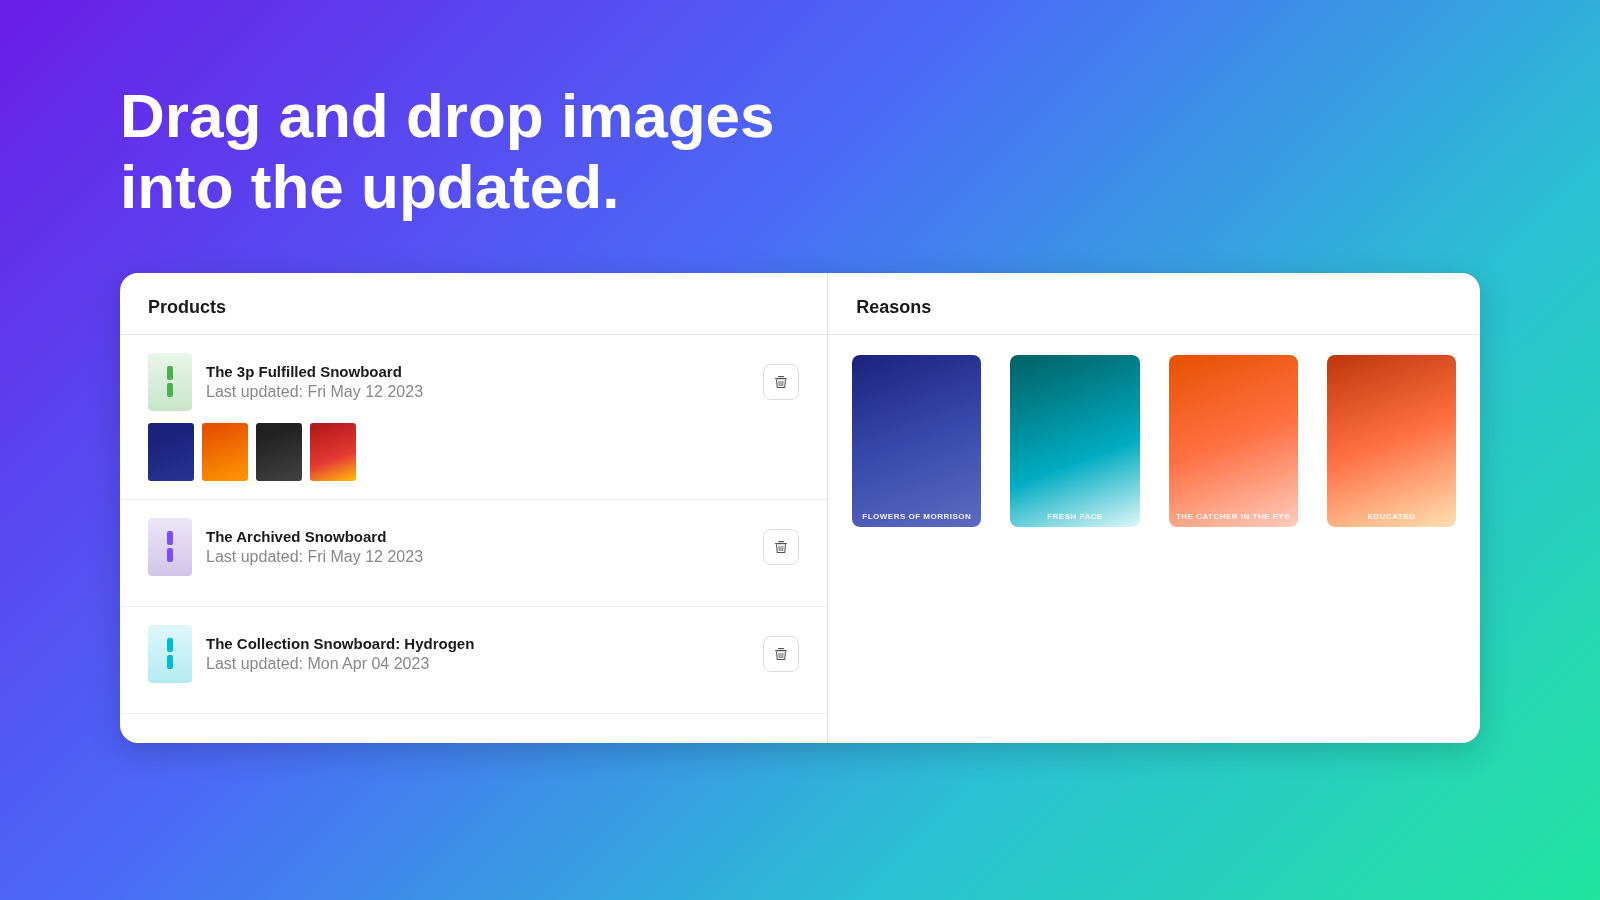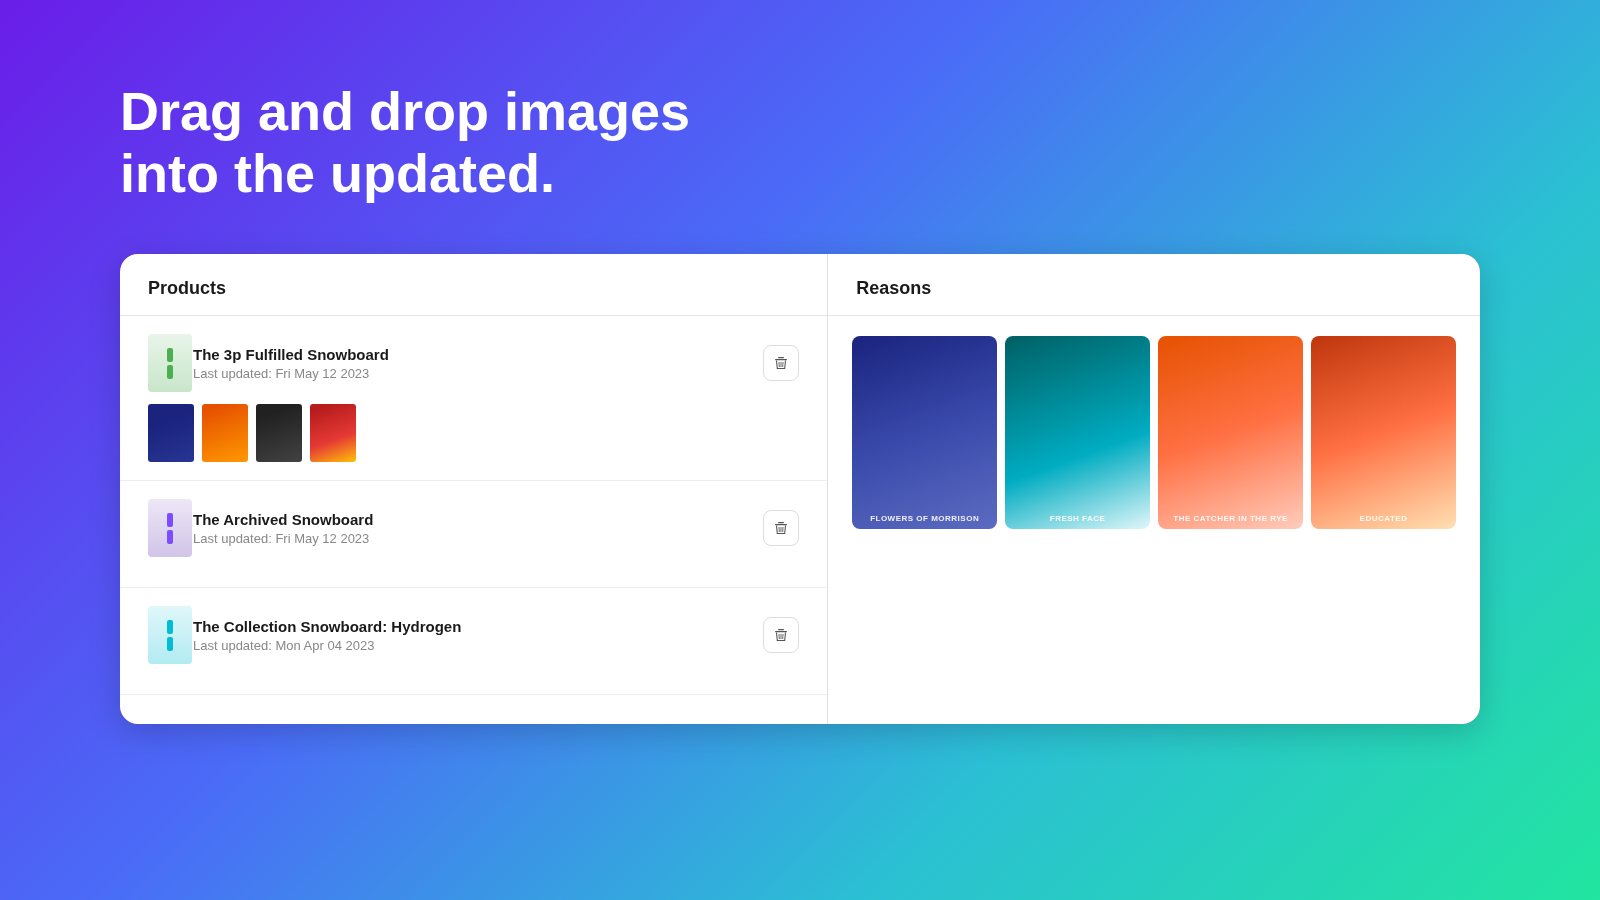--- a/index.html
+++ b/index.html
@@ -10,21 +10,21 @@
       font-family: -apple-system, BlinkMacSystemFont, 'Segoe UI', sans-serif;
       background: linear-gradient(135deg, #6a1de8 0%, #4a6cf7 40%, #2bbfd4 70%, #22e5a0 100%);
       display: flex;
       flex-direction: column;
       align-items: flex-start;
       padding: 80px 120px 40px 120px;
     }
 
     .hero-title {
       color: #ffffff;
-      font-size: 54px;
+      font-size: 62px;
       font-weight: 800;
       line-height: 1.15;
       margin-bottom: 50px;
       max-width: 700px;
     }
 
     .main-card {
       background: #fca5a5;
       border-radius: 18px;
       width: 100%;
@@ -76,21 +76,21 @@
     .product-top-row {
       display: flex;
       align-items: center;
       justify-content: space-between;
       margin-bottom: 12px;
     }
 
     .product-info {
       display: flex;
       align-items: center;
-      gap: 1px;
+      gap: 14px;
     }
 
     .product-thumb {
       width: 44px;
       height: 58px;
       border-radius: 4px;
       background: #e8e8e8;
       overflow: hidden;
       flex-shrink: 0;
       display: flex;
@@ -153,21 +153,21 @@
       border-radius: 2px;
     }
 
     .product-meta h3 {
       font-size: 15px;
       font-weight: 600;
       color: #1a1a1a;
     }
 
     .product-meta p {
-      font-size: 13px;
+      font-size: 16px;
       color: #888888;
       margin-top: 3px;
     }
 
     .delete-btn {
       width: 36px;
       height: 36px;
       border: 1.5px solid #dddddd;
       border-radius: 8px;
       background: #ffffff;
@@ -217,21 +217,21 @@
       flex: 1;
       display: flex;
       flex-direction: column;
       border-radius: 0 18px 18px 0;
     }
 
     .images-grid {
       padding: 20px 24px;
       display: grid;
       grid-template-columns: repeat(4, 1fr);
-      gap: 8px;
+      gap: 29px;
       flex: 1;
     }
 
     .image-card {
       background: #f5f5f5;
       border-radius: 8px;
       overflow: hidden;
       aspect-ratio: 3/4;
       cursor: grab;
       position: relative;

